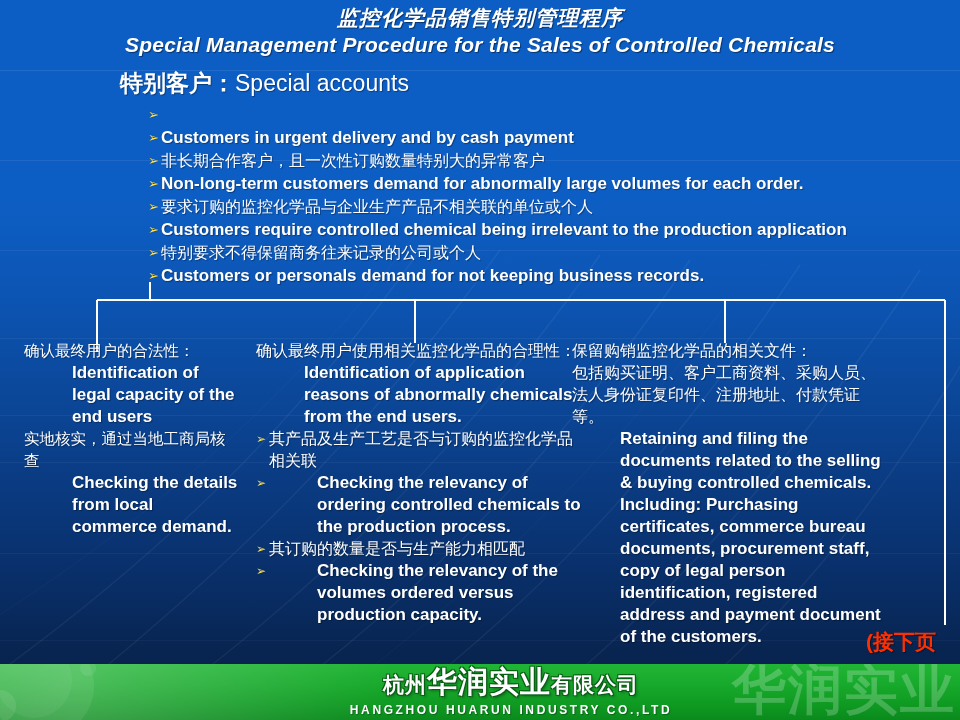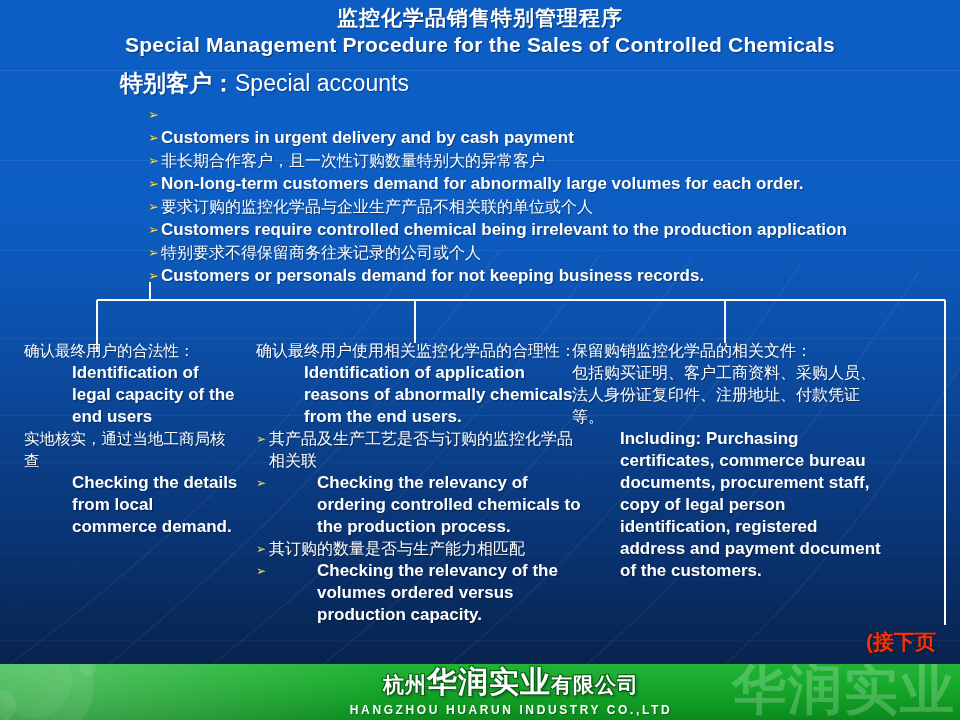--- a/index.html
+++ b/index.html
@@ -54,20 +54,21 @@
     opacity: 0.55;
   }
 
   
   .title-block {
     position: absolute;
     top: 4px;
     left: 0;
     width: 960px;
     text-align: center;
+    font-style: italic;
   }
   .title-cn {
     font-size: 21px;
     font-weight: bold;
     letter-spacing: 1px;
     line-height: 27px;
     text-shadow: 1px 1px 1px rgba(0,0,0,0.45);
   }
   .title-en {
     font-size: 21px;
@@ -327,20 +328,21 @@
         <span class="line cn">其订购的数量是否与生产能力相匹配</span>
       </div>
       <div class="sub-bullet">
         <span class="bullet-mark">➢</span>
         <span class="line en">Checking the relevancy of the volumes ordered versus production capacity.</span>
       </div>
     </div>
   <div class="col col-right" id="col-2">
       <div class="line cn">保留购销监控化学品的相关文件：</div>
       <div class="line cn">包括购买证明、客户工商资料、采购人员、法人身份证复印件、注册地址、付款凭证等。</div>
+      <div class="line en">Retaining and filing the documents related to the selling &amp; buying controlled chemicals.</div>
       <div class="line en">Including: Purchasing certificates, commerce bureau documents, procurement staff, copy of legal person identification, registered address and payment document of the customers.</div>
     </div>
 
   <div class="red-note">(接下页</div>
 
   <div class="footer">
     <svg class="footer-bubbles" viewBox="0 0 200 110">
       <circle cx="72" cy="46" r="52" fill="rgba(255,255,255,0.12)"></circle>
       <circle cx="64" cy="40" r="38" fill="rgba(255,255,255,0.10)"></circle>
       <circle cx="30" cy="66" r="16" fill="rgba(255,255,255,0.16)"></circle>

